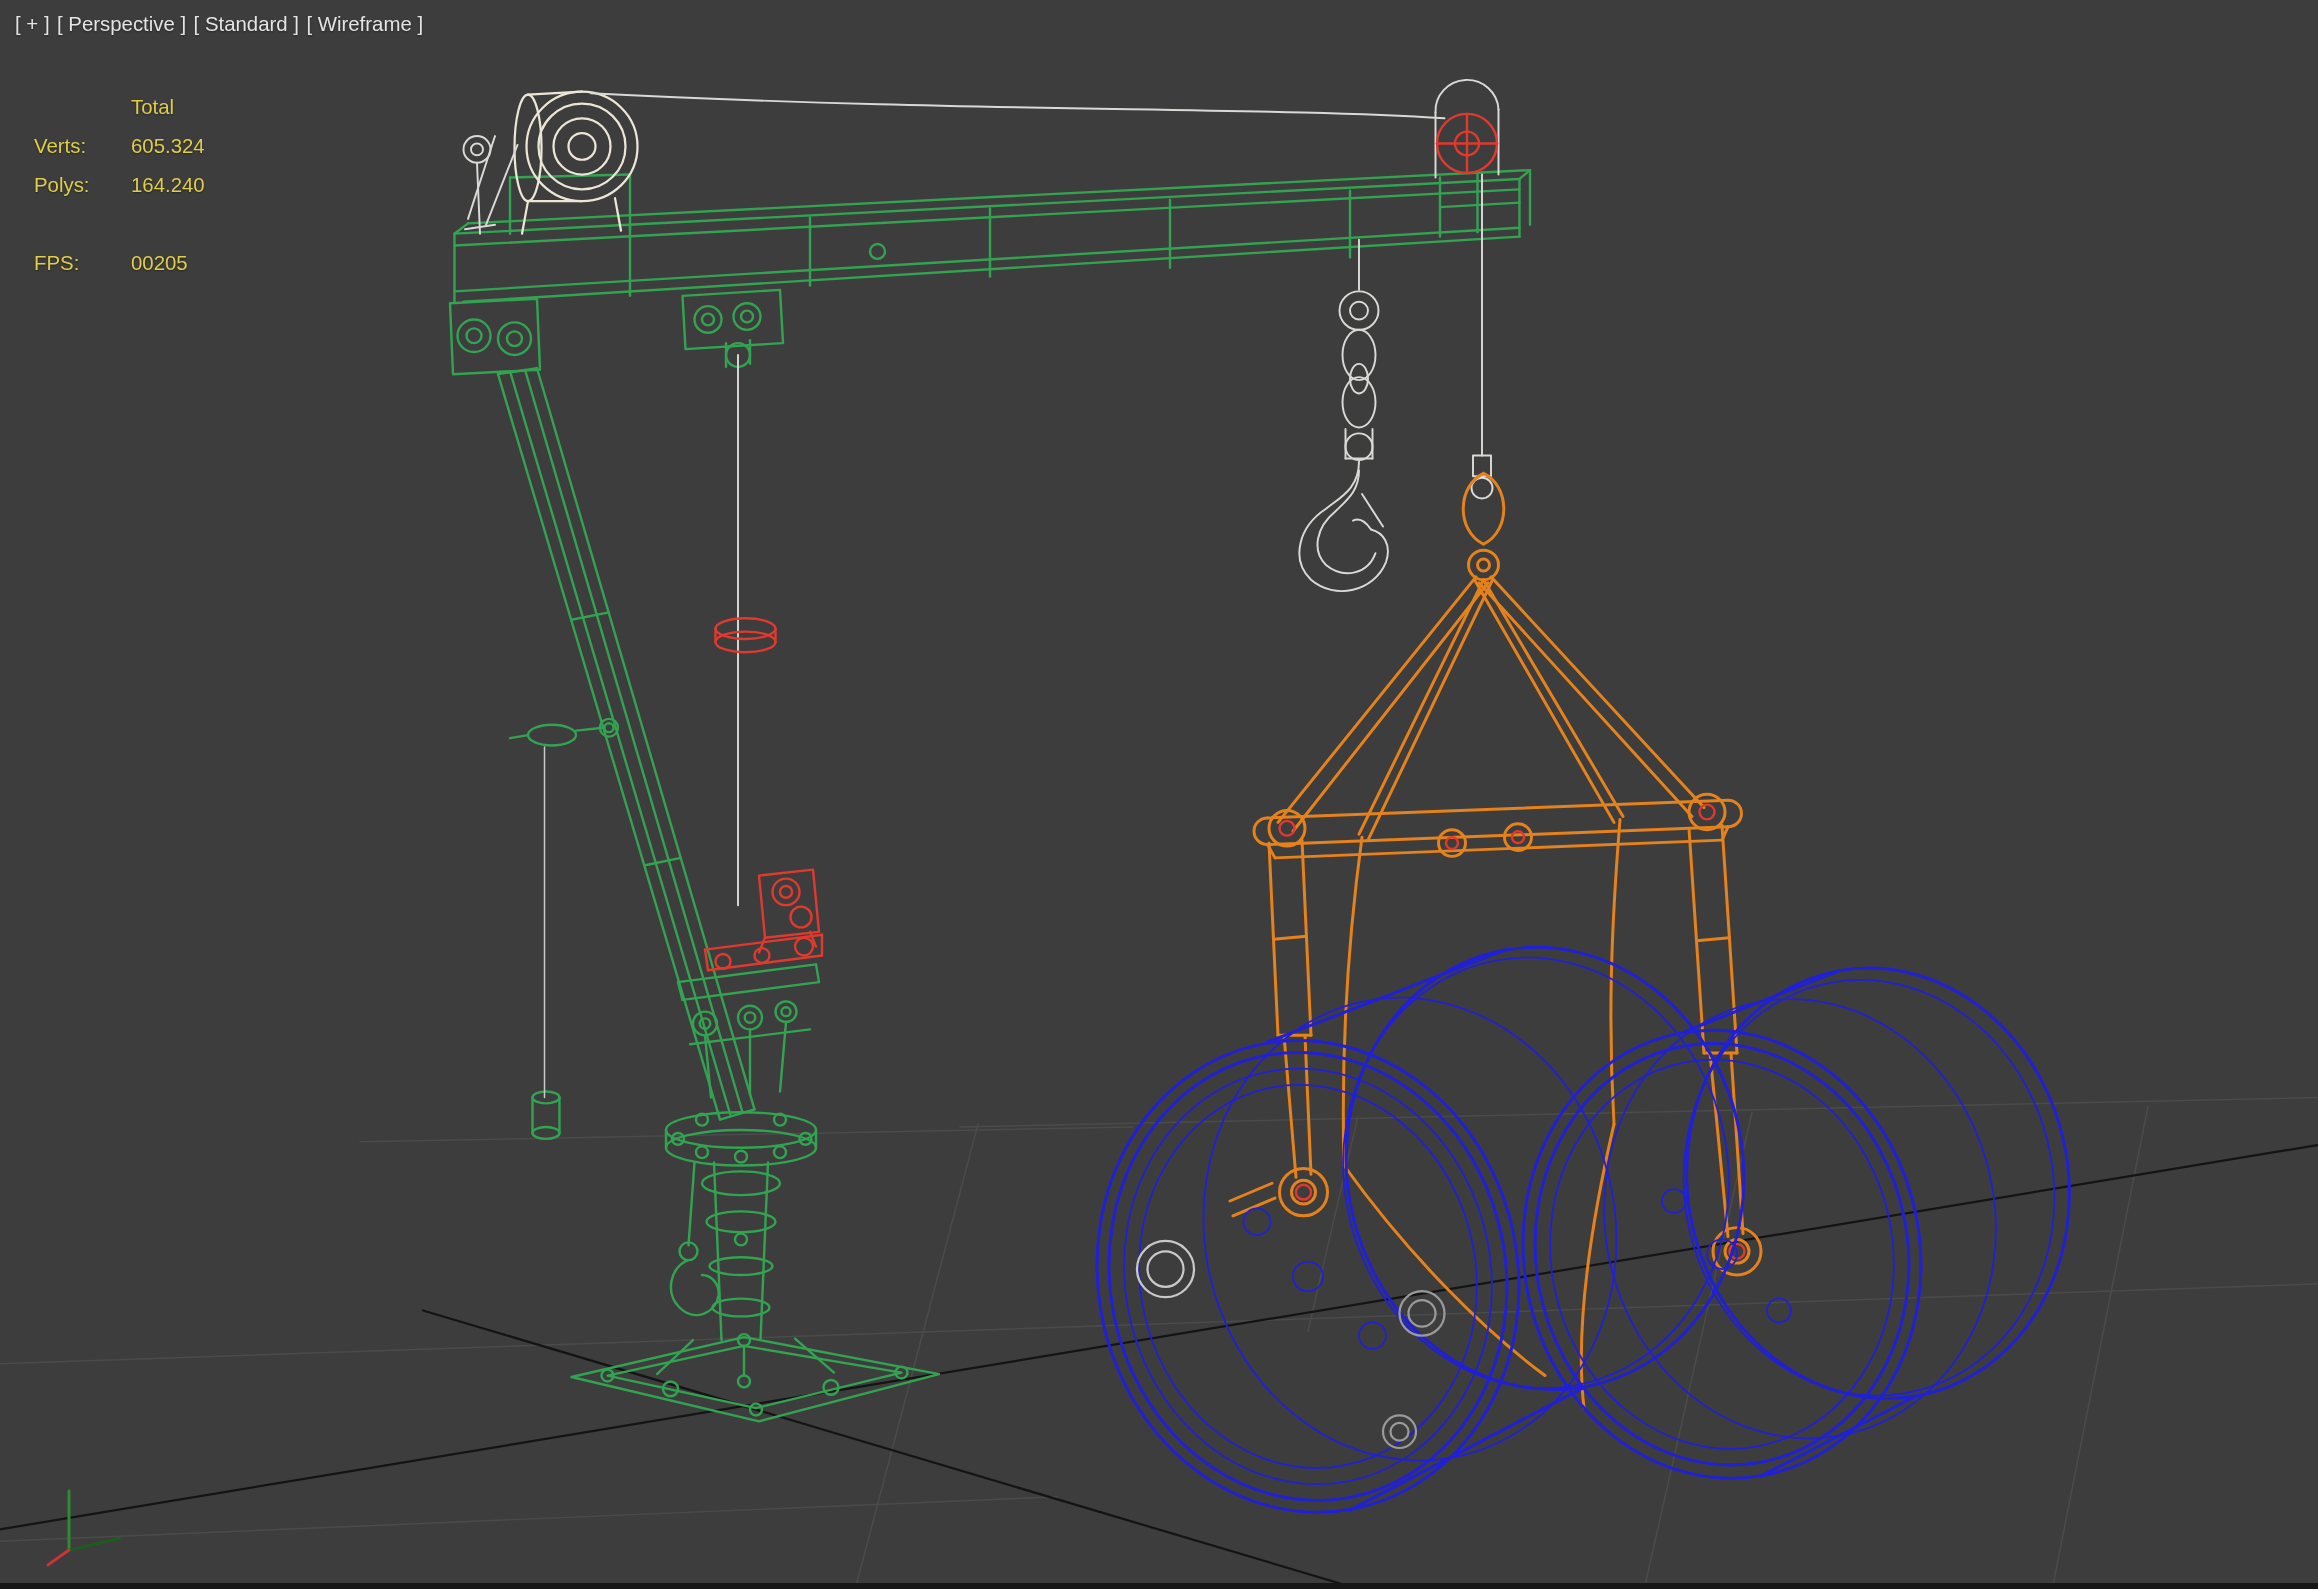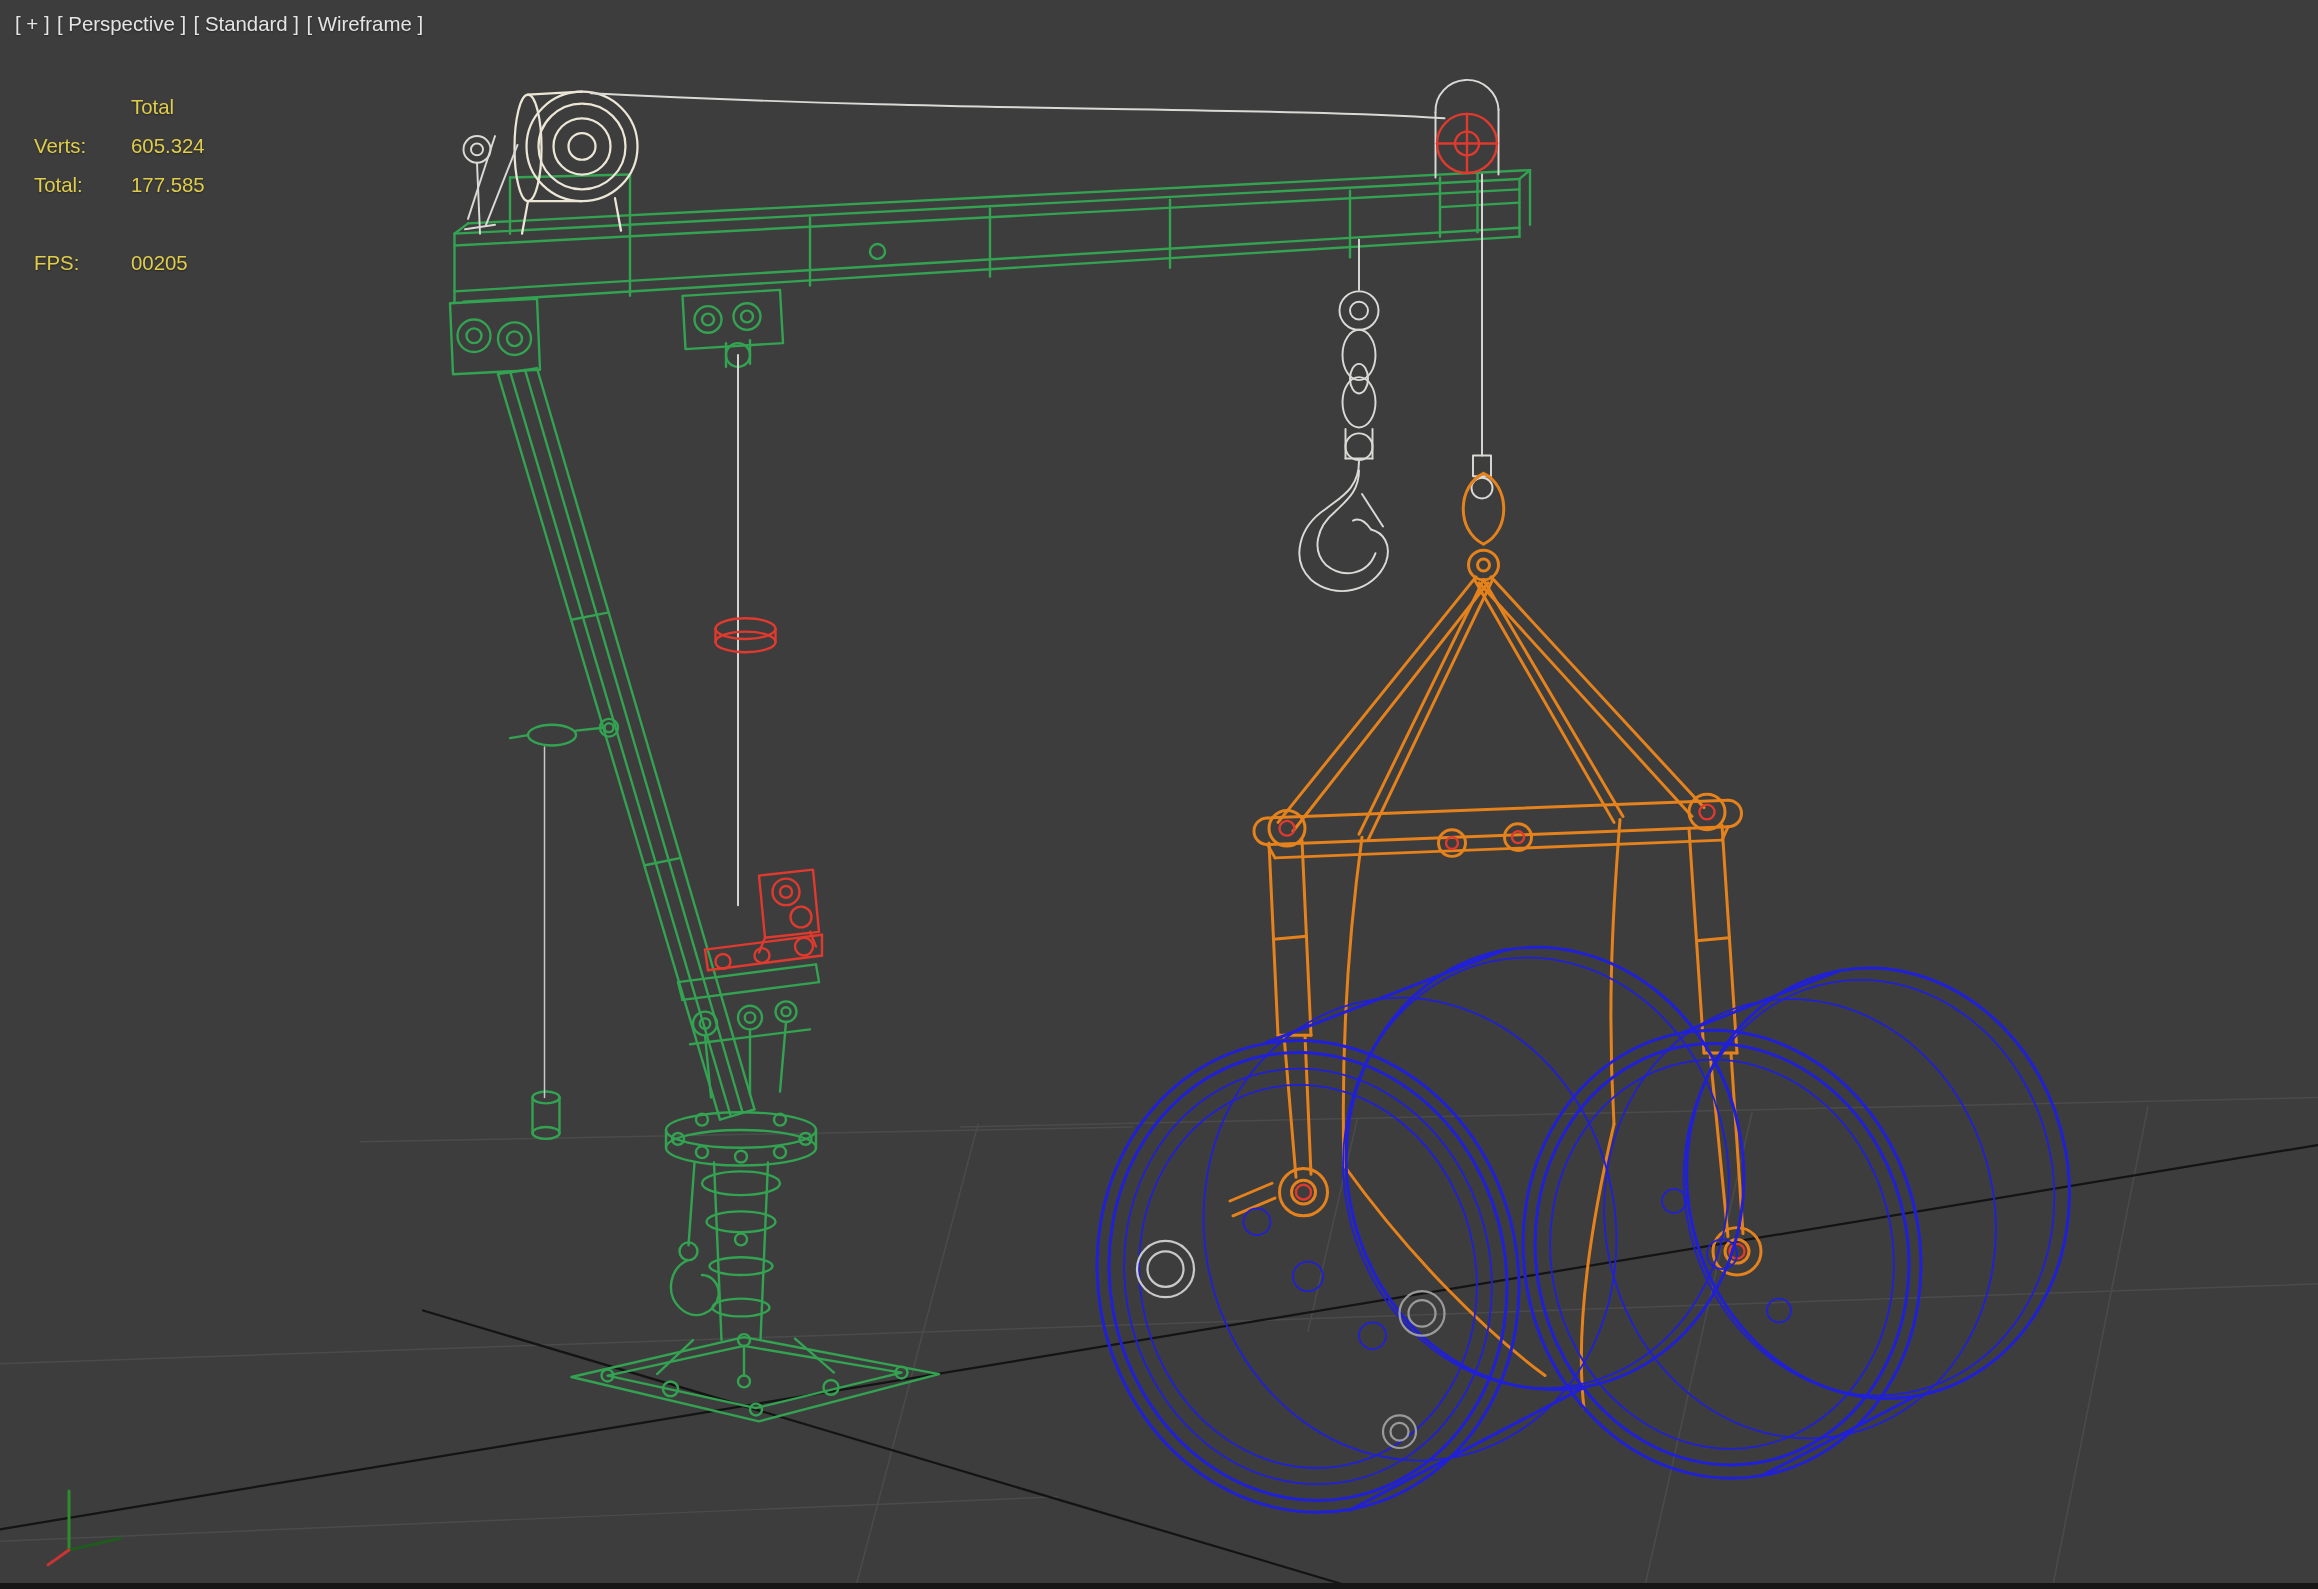--- a/index.html
+++ b/index.html
@@ -426,22 +426,22 @@
   <div class="stats">
     <div class="stat-row">
       <span class="stat-label"></span>
       <span>Total</span>
     </div>
     <div class="stat-row">
       <span class="stat-label">Verts:</span>
       <span>605.324</span>
     </div>
     <div class="stat-row">
-      <span class="stat-label">Total:</span>
-      <span>177.585</span>
+      <span class="stat-label">Polys:</span>
+      <span>164.240</span>
     </div>
     <div class="stat-spacer"></div>
     <div class="stat-row">
       <span class="stat-label">FPS:</span>
       <span>00205</span>
     </div>
   </div>
 
   <div class="bottom-edge"></div>
 </div>

